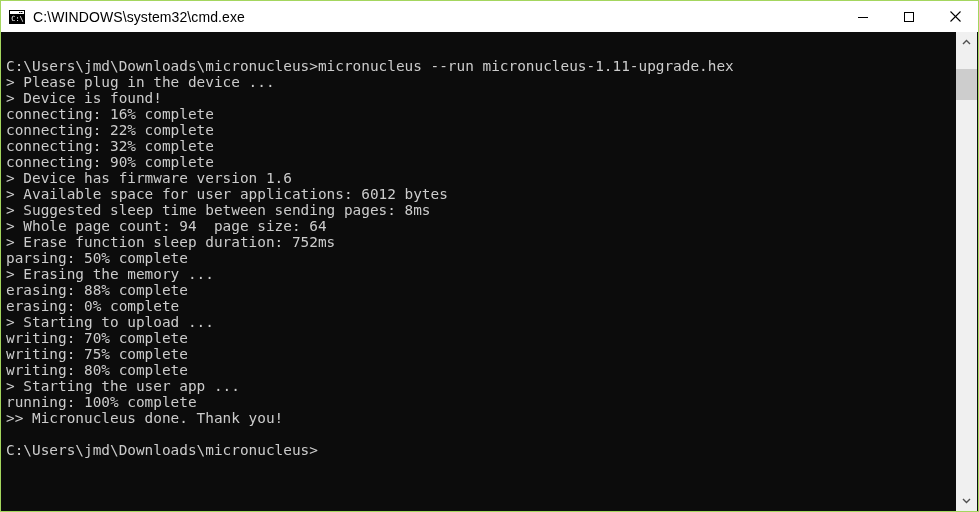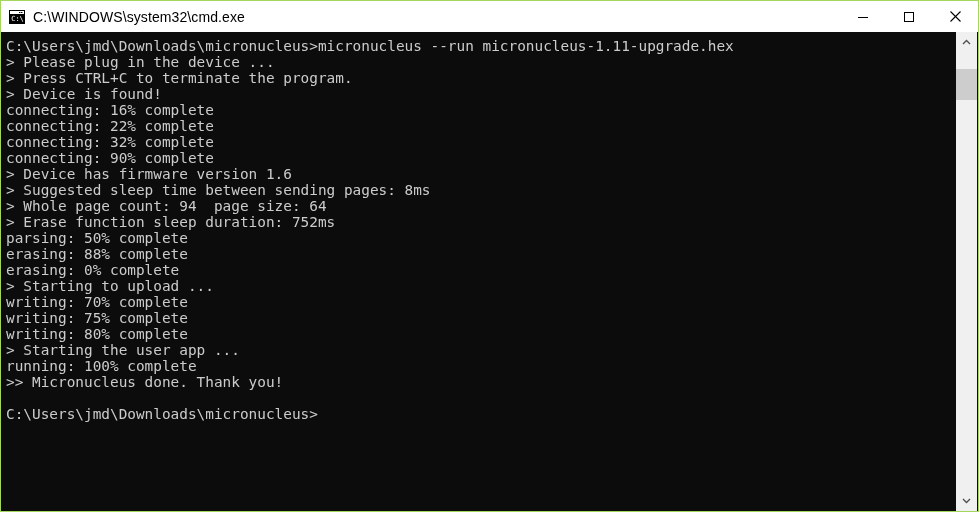--- a/index.html
+++ b/index.html
@@ -74,20 +74,21 @@
     top: 31px;
     width: 956px;
     height: 479px;
     background: #0c0c0c;
     overflow: hidden;
     padding: 0;
     box-sizing: border-box;
   }
   .console-inner {
     padding: 6px 0 0 4px;
+    margin-top: 20px;
   }
   .line {
     font-family: "DejaVu Sans Mono", "Liberation Mono", monospace;
     font-size: 14.4px;
     line-height: 16px;
     color: #cccccc;
     white-space: pre;
     height: 16px;
     letter-spacing: 0px;
   }
@@ -162,31 +163,32 @@
           <line x1="11.5" y1="1.5" x2="1.5" y2="11.5" stroke="#000000" stroke-width="1.1"></line>
         </svg>
       </div>
     </div>
   </div>
 
   <div class="console">
     <div class="console-inner">
       <div class="line">C:\Users\jmd\Downloads\micronucleus&gt;micronucleus --run micronucleus-1.11-upgrade.hex</div>
       <div class="line">&gt; Please plug in the device ...</div>
-      <div class="line">&gt; Press CTRL+C to terminate the program.</div>
       <div class="line">&gt; Device is found!</div>
       <div class="line">connecting: 16% complete</div>
       <div class="line">connecting: 22% complete</div>
       <div class="line">connecting: 32% complete</div>
       <div class="line">connecting: 90% complete</div>
       <div class="line">&gt; Device has firmware version 1.6</div>
+      <div class="line">&gt; Available space for user applications: 6012 bytes</div>
       <div class="line">&gt; Suggested sleep time between sending pages: 8ms</div>
       <div class="line">&gt; Whole page count: 94  page size: 64</div>
       <div class="line">&gt; Erase function sleep duration: 752ms</div>
       <div class="line">parsing: 50% complete</div>
+      <div class="line">&gt; Erasing the memory ...</div>
       <div class="line">erasing: 88% complete</div>
       <div class="line">erasing: 0% complete</div>
       <div class="line">&gt; Starting to upload ...</div>
       <div class="line">writing: 70% complete</div>
       <div class="line">writing: 75% complete</div>
       <div class="line">writing: 80% complete</div>
       <div class="line">&gt; Starting the user app ...</div>
       <div class="line">running: 100% complete</div>
       <div class="line">&gt;&gt; Micronucleus done. Thank you!</div>
       <div class="line blank"></div>

